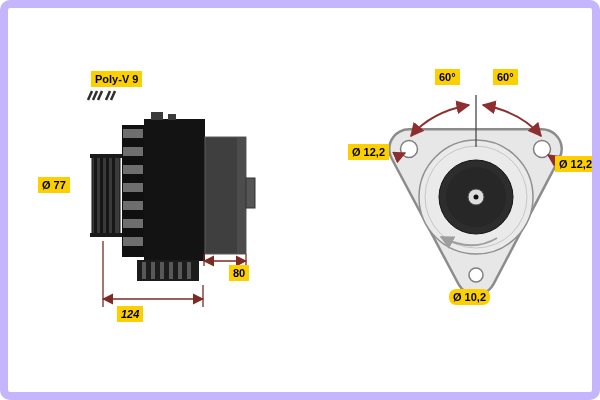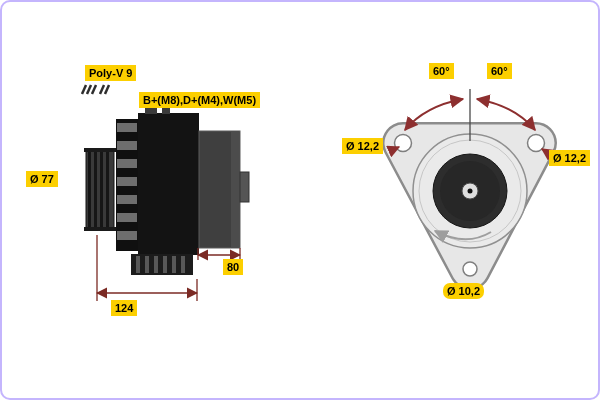--- a/index.html
+++ b/index.html
@@ -1,20 +1,20 @@
 <!DOCTYPE html>
 <html><head>
 <meta charset="utf-8">
 <style>
   html,body{margin:0;padding:0;background:#ffffff;}
   #stage{
     position:relative;
     width:600px;height:400px;
     background:#ffffff;
-    border:2px solid #c4b5fd;
+    border:8px solid #c4b5fd;
     border-radius:10px;
     box-sizing:border-box;
     overflow:hidden;
     font-family:"Liberation Sans", sans-serif;
   }
   svg{position:absolute;left:0;top:0;}
   .tag{
     position:absolute;
     background:#fccf00;
     color:#000;
@@ -133,24 +133,23 @@
       <path d="M 475 97 Q 513 104 533 128" stroke="#8d2f2f" stroke-width="2" fill="none" marker-start="url(#mRed)" marker-end="url(#mRed)"></path>
 
       <line x1="388" y1="149" x2="397" y2="145" stroke="#8d2f2f" stroke-width="1.8" marker-end="url(#mRed)"></line>
       <line x1="549" y1="153" x2="540" y2="147" stroke="#8d2f2f" stroke-width="1.8" marker-end="url(#mRed)"></line>
 
       <path d="M 489 230 Q 464 245 433 229" stroke="#9e9e9e" stroke-width="2" fill="none" marker-end="url(#mGray)"></path>
     </g>
   </svg>
 
   <div class="tag" style="left:83px;top:63px;">Poly-V 9</div>
-  <div class="tag" style="left:137px;top:90px;">B+(M8),D+(M4),W(M5)</div>
-  <div class="tag" style="left:24px;top:169px;">Ø 77</div>
+  <div class="tag" style="left:30px;top:169px;">Ø 77</div>
   <div class="tag" style="left:197px;top:257px;margin-left:24px;">80</div>
-  <div class="tag" style="left:109px;top:298px;">124</div>
+  <div class="tag" style="left:109px;top:298px;font-style:italic;">124</div>
 
   <div class="tag" style="left:427px;top:61px;">60°</div>
   <div class="tag" style="left:485px;top:61px;">60°</div>
   <div class="tag" style="left:340px;top:136px;">Ø 12,2</div>
   <div class="tag" style="left:547px;top:148px;">Ø 12,2</div>
   <div class="tag" style="left:441px;top:281px;border-radius:7px;">Ø 10,2</div>
 
 </div>
 
 </body></html>

